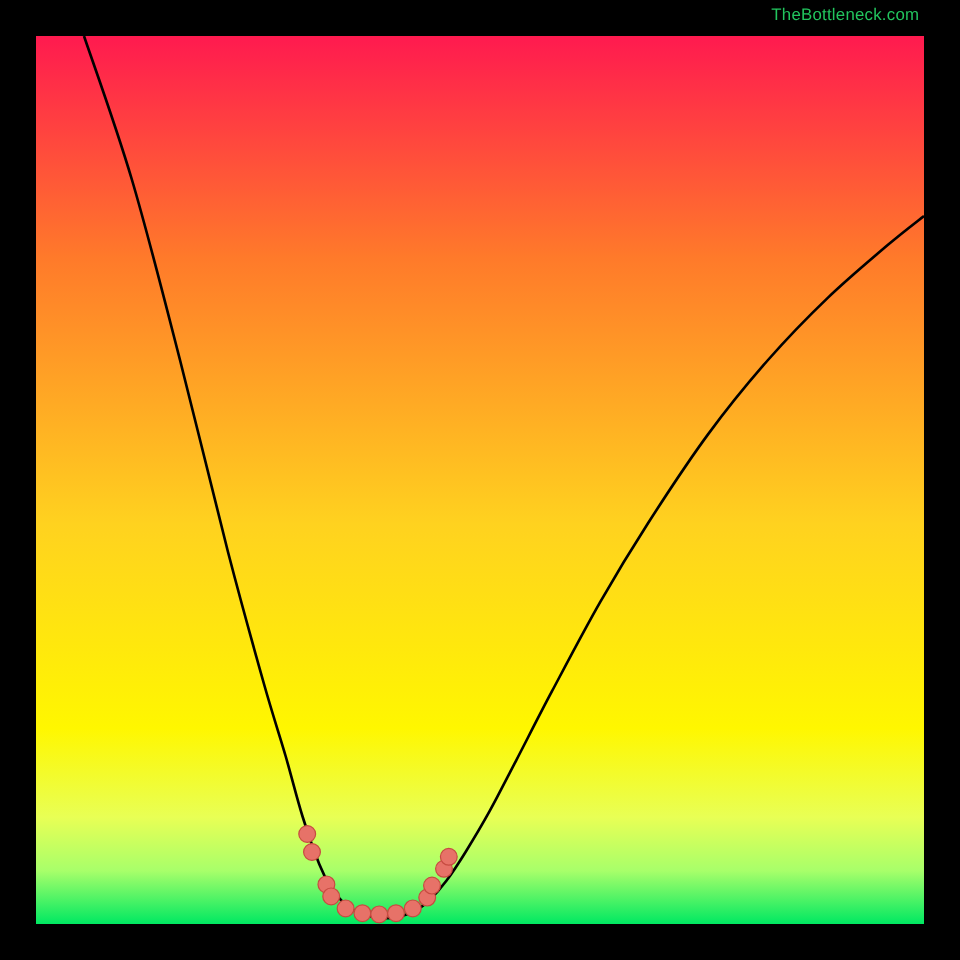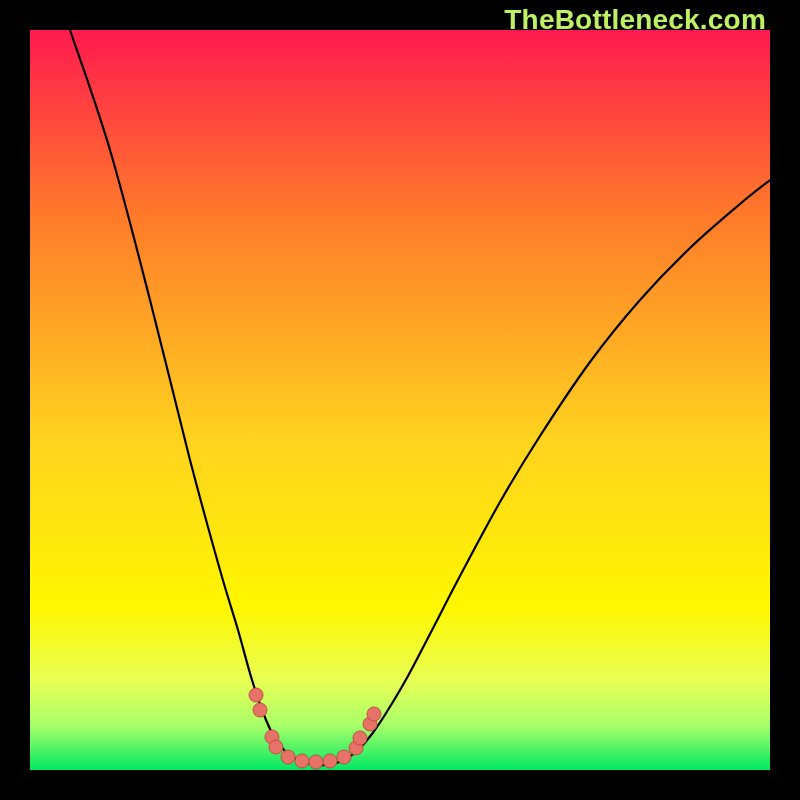--- a/index.html
+++ b/index.html
@@ -21,23 +21,23 @@
     top: 30px;
     width: 740px;
     height: 740px;
     overflow: hidden;
   }
   .watermark {
     position: absolute;
     top: 4px;
     right: 34px;
     font-family: Arial, Helvetica, sans-serif;
-    font-size: 28px;
-    font-weight: 700;
-    color: #bef264;
+    font-size: 14px;
+    font-weight: 400;
+    color: #22c55e;
     letter-spacing: 0.2px;
   }
   svg { display: block; }
 </style>
 </head>
 <body>
 
 <div class="outer">
   <div class="plot-area">
     <svg id="chart-svg" width="740" height="740" viewBox="0 0 740 740">

